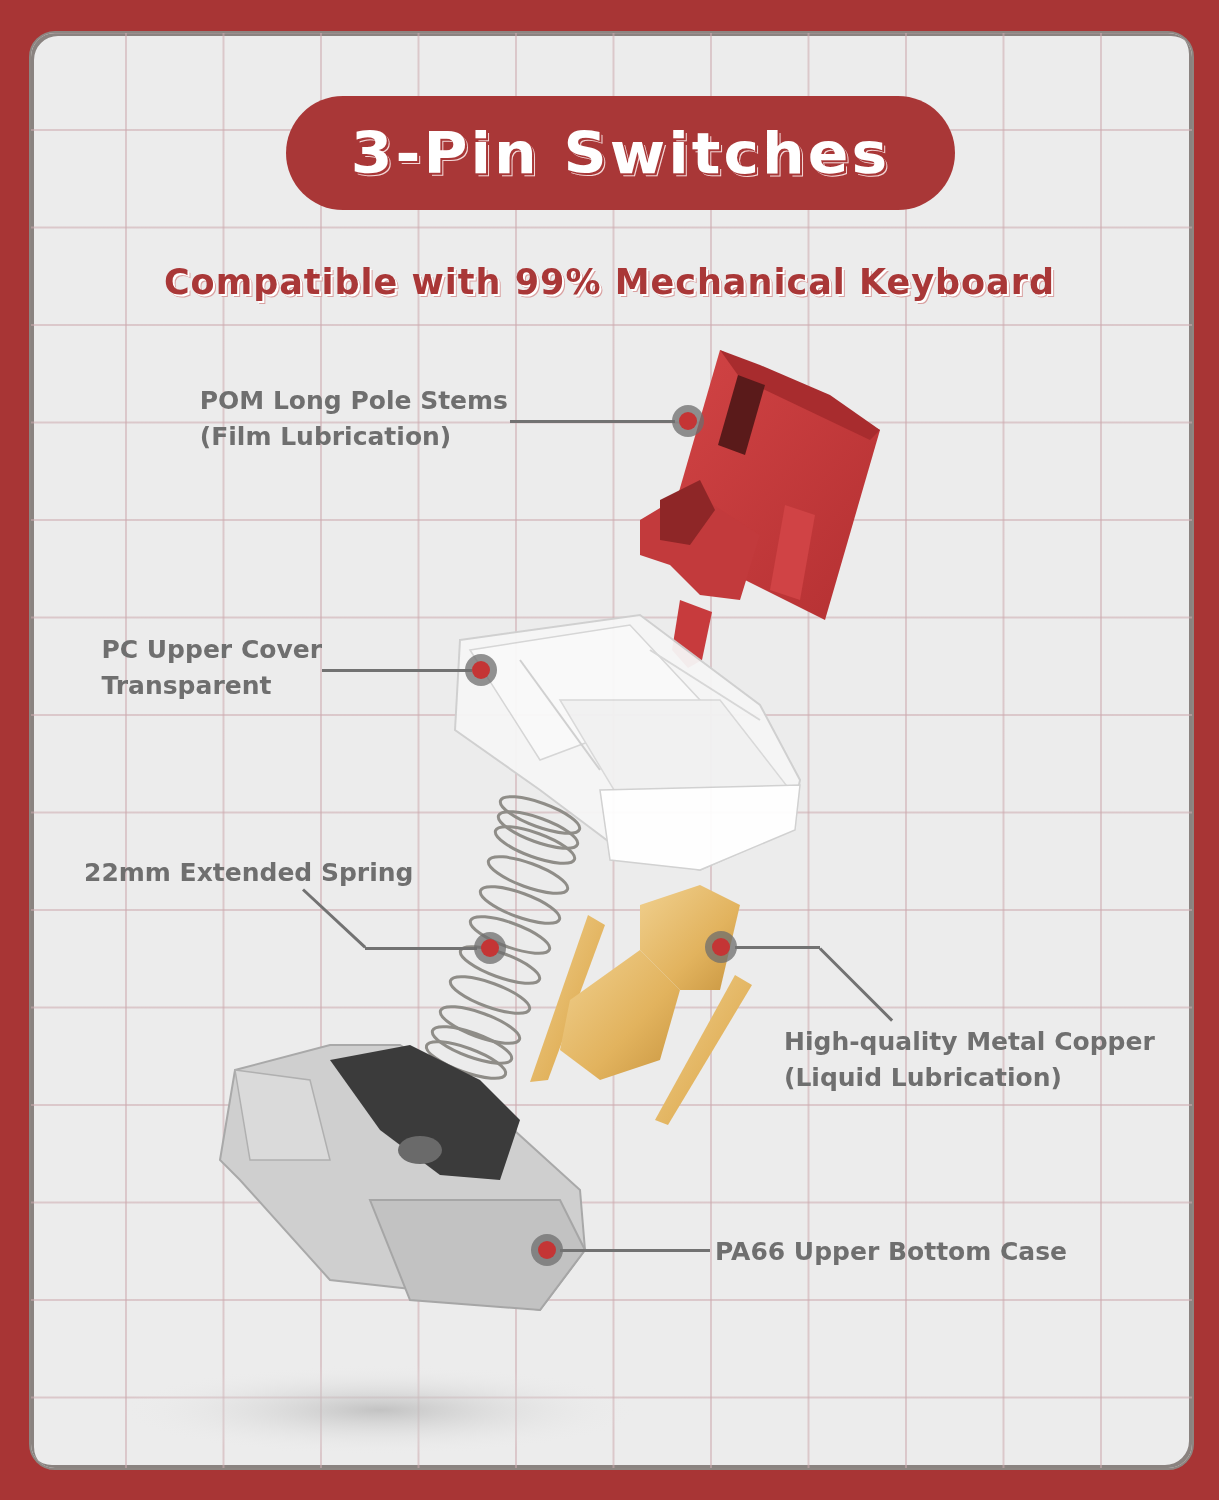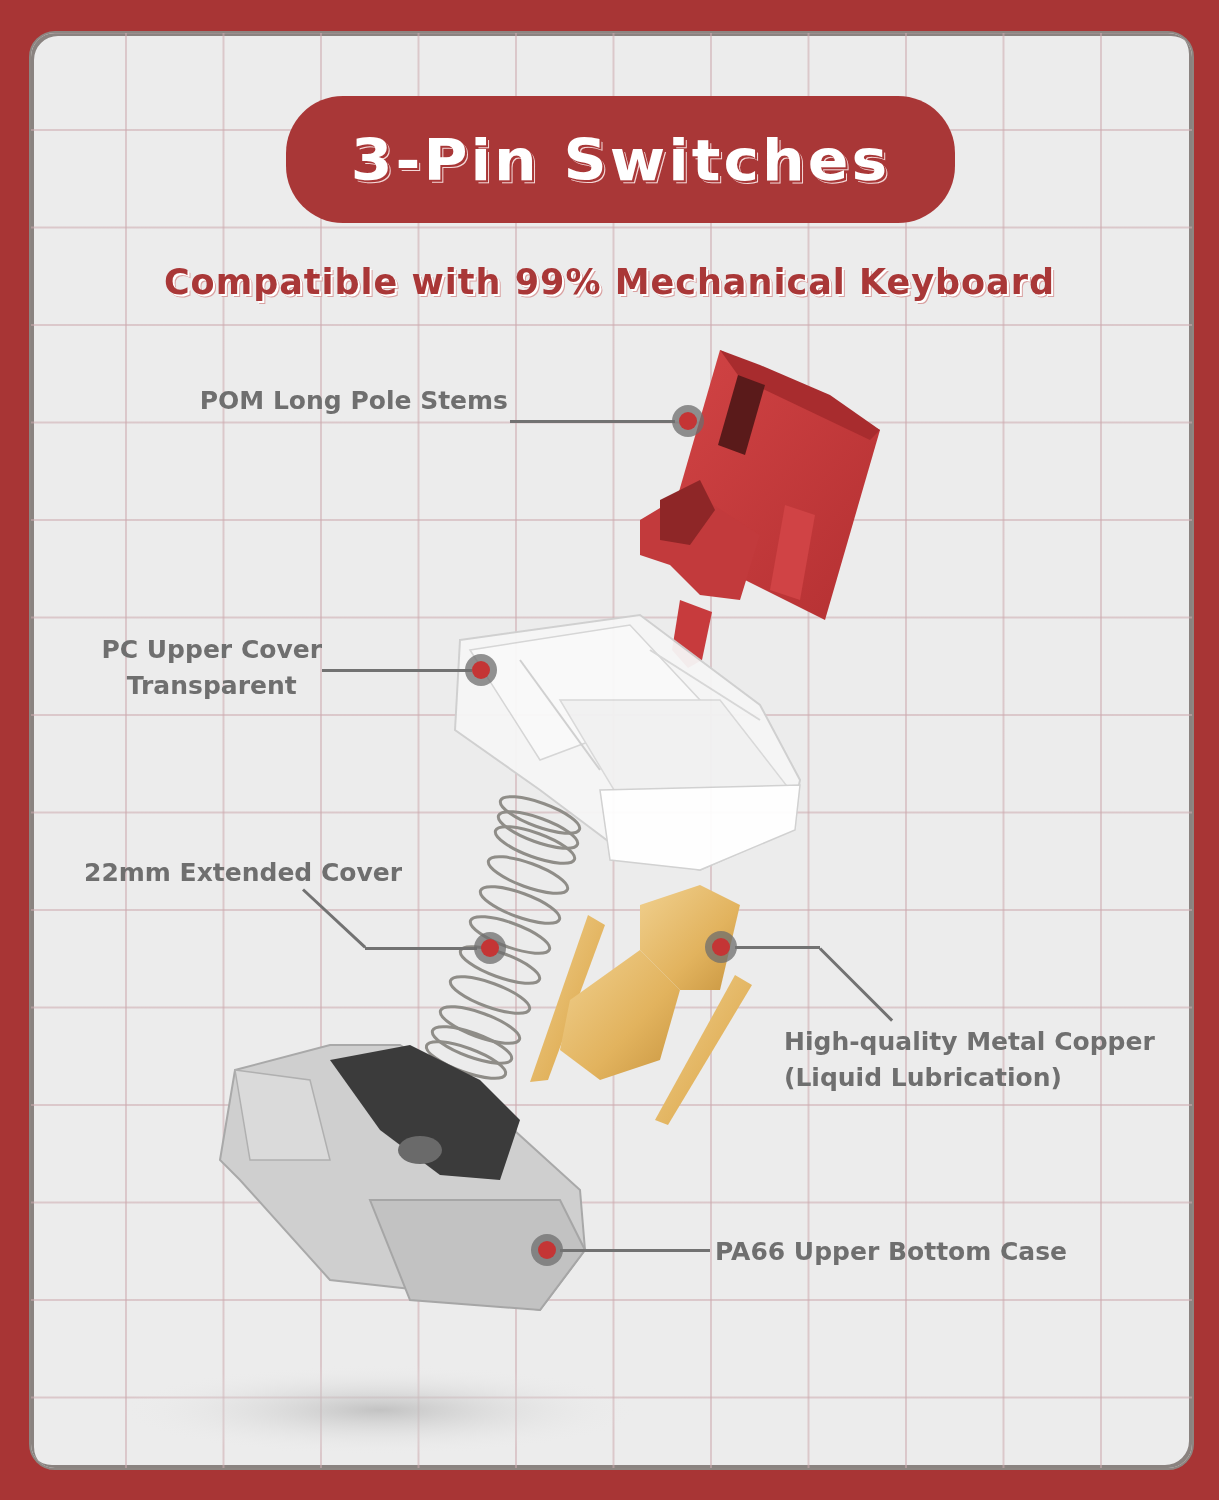--- a/index.html
+++ b/index.html
@@ -23,21 +23,21 @@
       position: absolute; inset: 0;
       background-image:
         linear-gradient(to right, rgba(205,170,175,0.55) 2px, transparent 2px),
         linear-gradient(to bottom, rgba(205,170,175,0.55) 2px, transparent 2px);
       background-size: 97.5px 97.5px;
       background-position: 94px 96px;
     }
     .title-pill {
       position: absolute;
       left: 286px; top: 96px;
-      width: 669px; height: 127px;
+      width: 669px; height: 114px;
       border-radius: 57px;
       background: #a93737;
       display: flex; align-items: center; justify-content: center;
     }
     .title-text {
       font-family: "DejaVu Sans", sans-serif;
       font-weight: bold;
       font-size: 60px;
       letter-spacing: 3px;
       color: #ffffff;
@@ -57,21 +57,21 @@
     }
     .label {
       position: absolute;
       font-family: "DejaVu Sans", sans-serif;
       font-weight: bold;
       font-size: 25px;
       line-height: 36px;
       color: #6f6f6f;
       white-space: nowrap;
     }
-    .label.right { text-align: center; }
+    .label.right { text-align: left; }
     .line {
       position: absolute;
       background: #727272;
       height: 3px;
       transform-origin: 0 50%;
     }
     .dot {
       position: absolute;
       width: 32px; height: 32px;
       border-radius: 50%;
@@ -161,33 +161,34 @@
     <polygon points="235,1070 330,1045 400,1045 470,1090 580,1190 585,1250 540,1310 420,1290 330,1280 240,1180 220,1160" fill="#cfcfcf" stroke="#a9a9a9" stroke-width="2"></polygon>
     <polygon points="330,1060 410,1045 480,1080 520,1120 500,1180 440,1175 380,1130" fill="#3b3b3b"></polygon>
     <ellipse cx="420" cy="1150" rx="22" ry="14" fill="#6a6a6a"></ellipse>
     <polygon points="370,1200 560,1200 585,1250 540,1310 410,1300" fill="#c2c2c2" stroke="#a6a6a6" stroke-width="2"></polygon>
     <polygon points="235,1070 310,1080 330,1160 250,1160" fill="#dadada" stroke="#b0b0b0" stroke-width="1.5"></polygon>
   </g>
 </svg>
 
 <div class="label right" style="right:711px; top:383px;">
   <div>POM Long Pole Stems</div>
+  <div>(Film Lubrication)</div>
 </div>
 <div class="line" style="left:510px; top:420px; width:165px;"></div>
 <div class="dot" style="left:672px; top:405px;"></div>
 
 <div class="label right" style="right:897px; top:632px;">
   <div>PC Upper Cover</div>
   <div>Transparent</div>
 </div>
 <div class="line" style="left:322px; top:669px; width:150px;"></div>
 <div class="dot" style="left:465px; top:654px;"></div>
 
 <div class="label" style="left:84px; top:855px;">
-  <div>22mm Extended Cover</div>
+  <div>22mm Extended Spring</div>
 </div>
 <div class="line" style="left:303px; top:888px; width:85px; transform: rotate(43deg);"></div>
 <div class="line" style="left:365px; top:947px; width:112px;"></div>
 <div class="dot" style="left:474px; top:932px;"></div>
 
 <div class="dot" style="left:705px; top:931px;"></div>
 <div class="line" style="left:735px; top:946px; width:85px;"></div>
 <div class="line" style="left:820px; top:947px; width:102px; transform: rotate(45deg);"></div>
 <div class="label" style="left:762px; top:1024px;margin-left:22px;">
   <div>High-quality Metal Copper</div>

